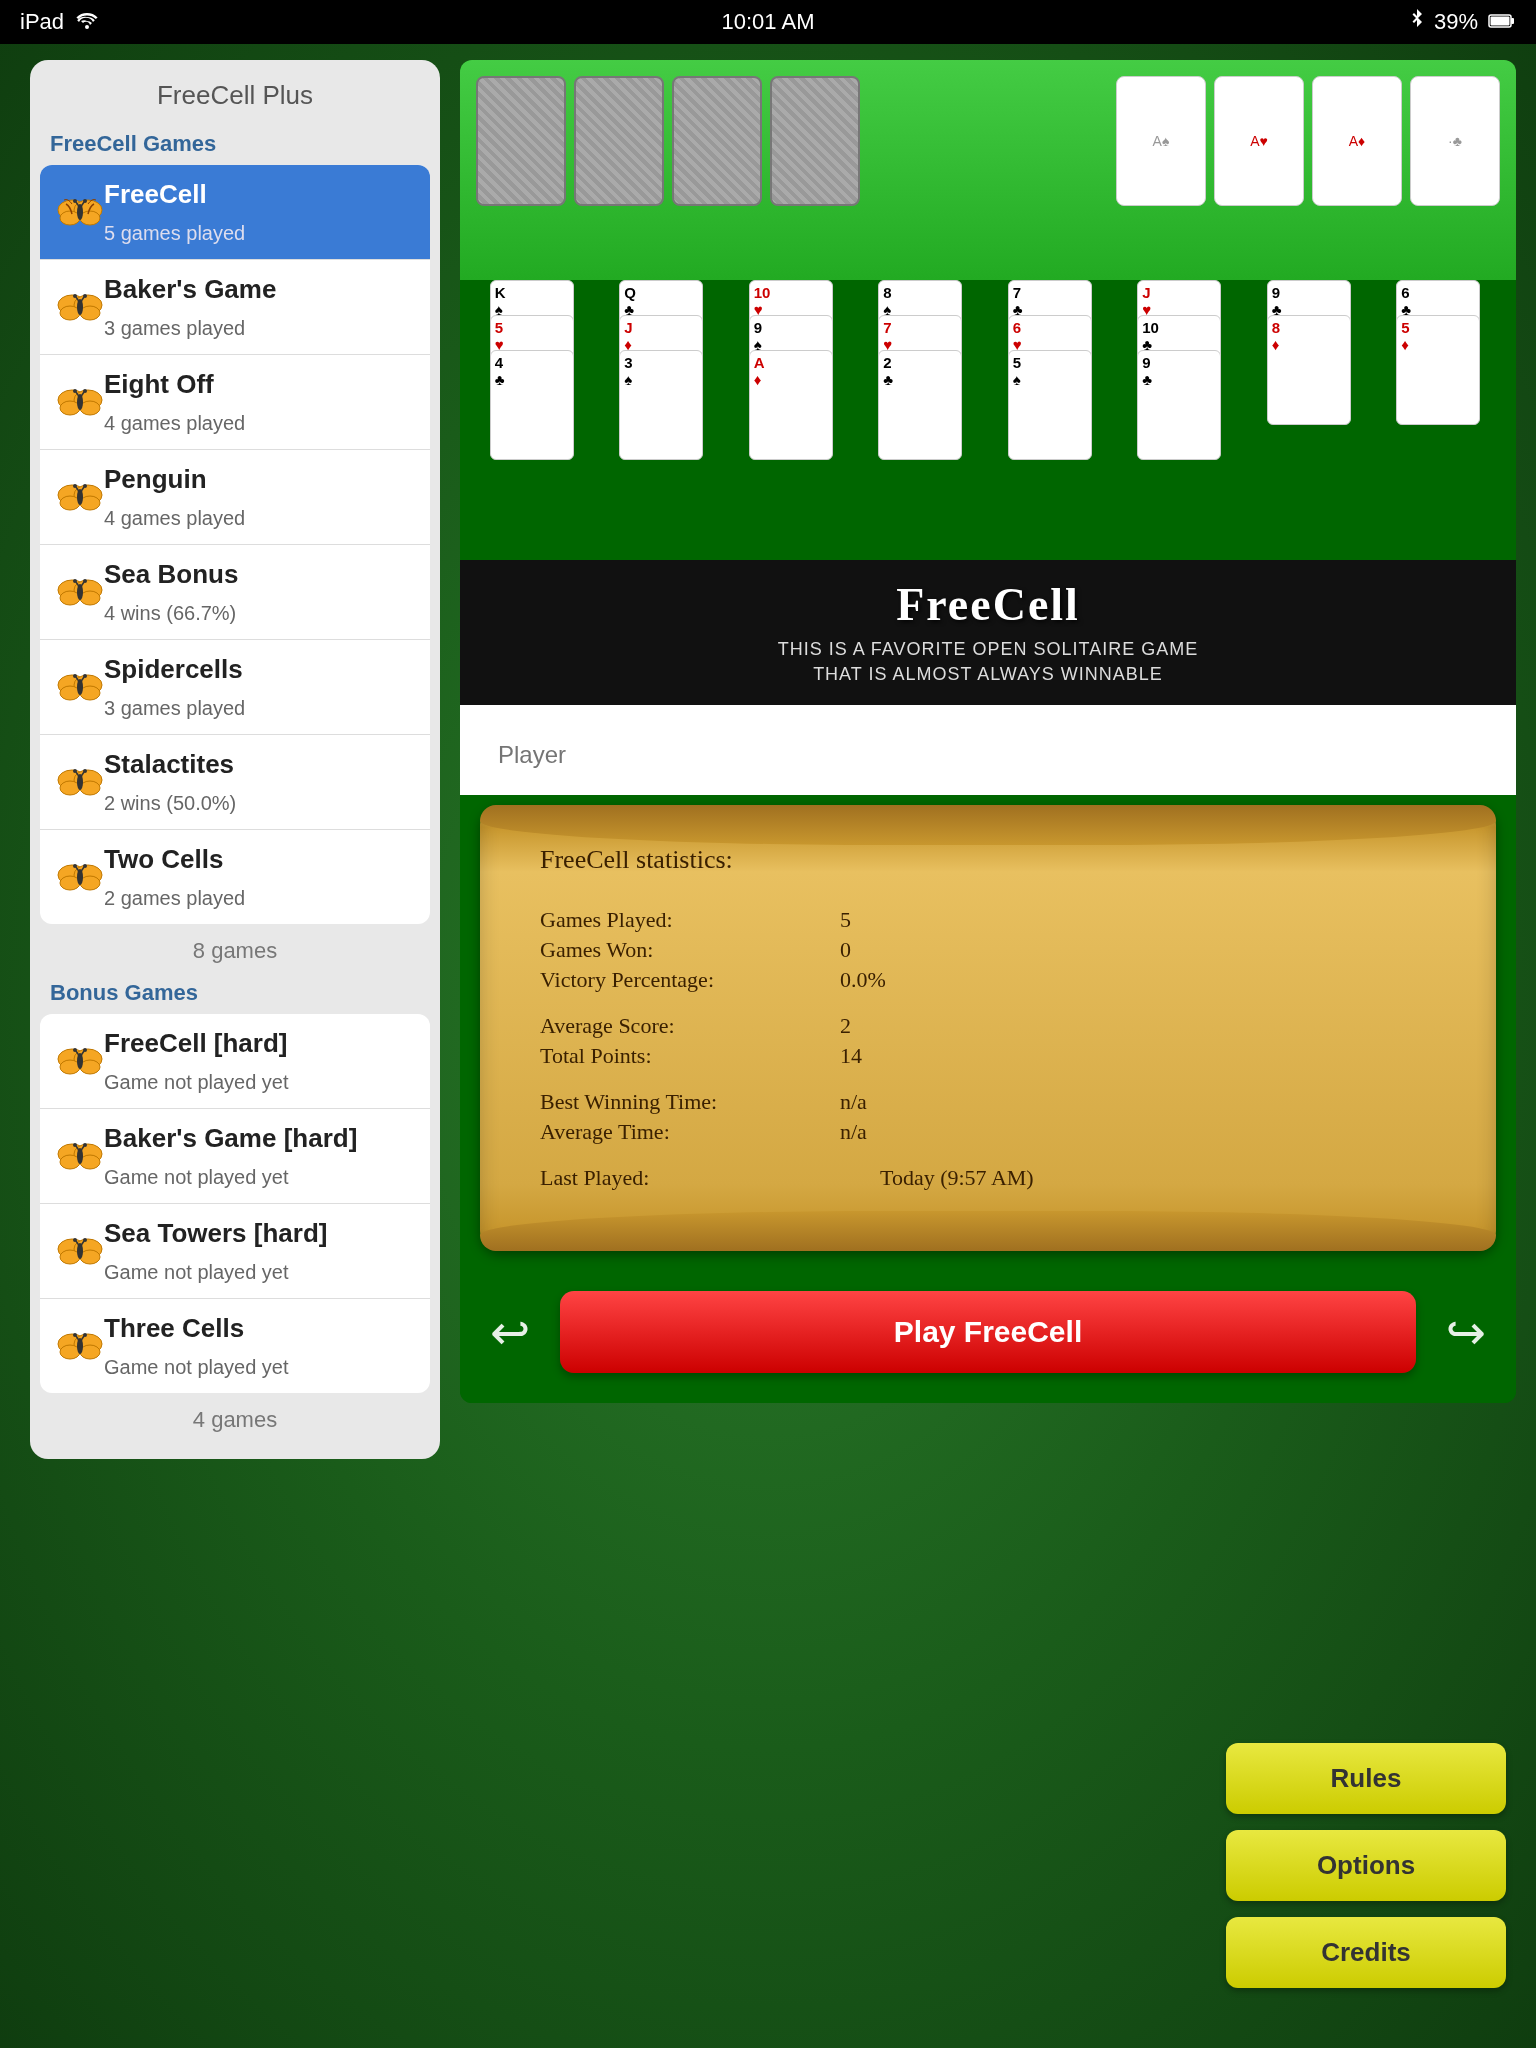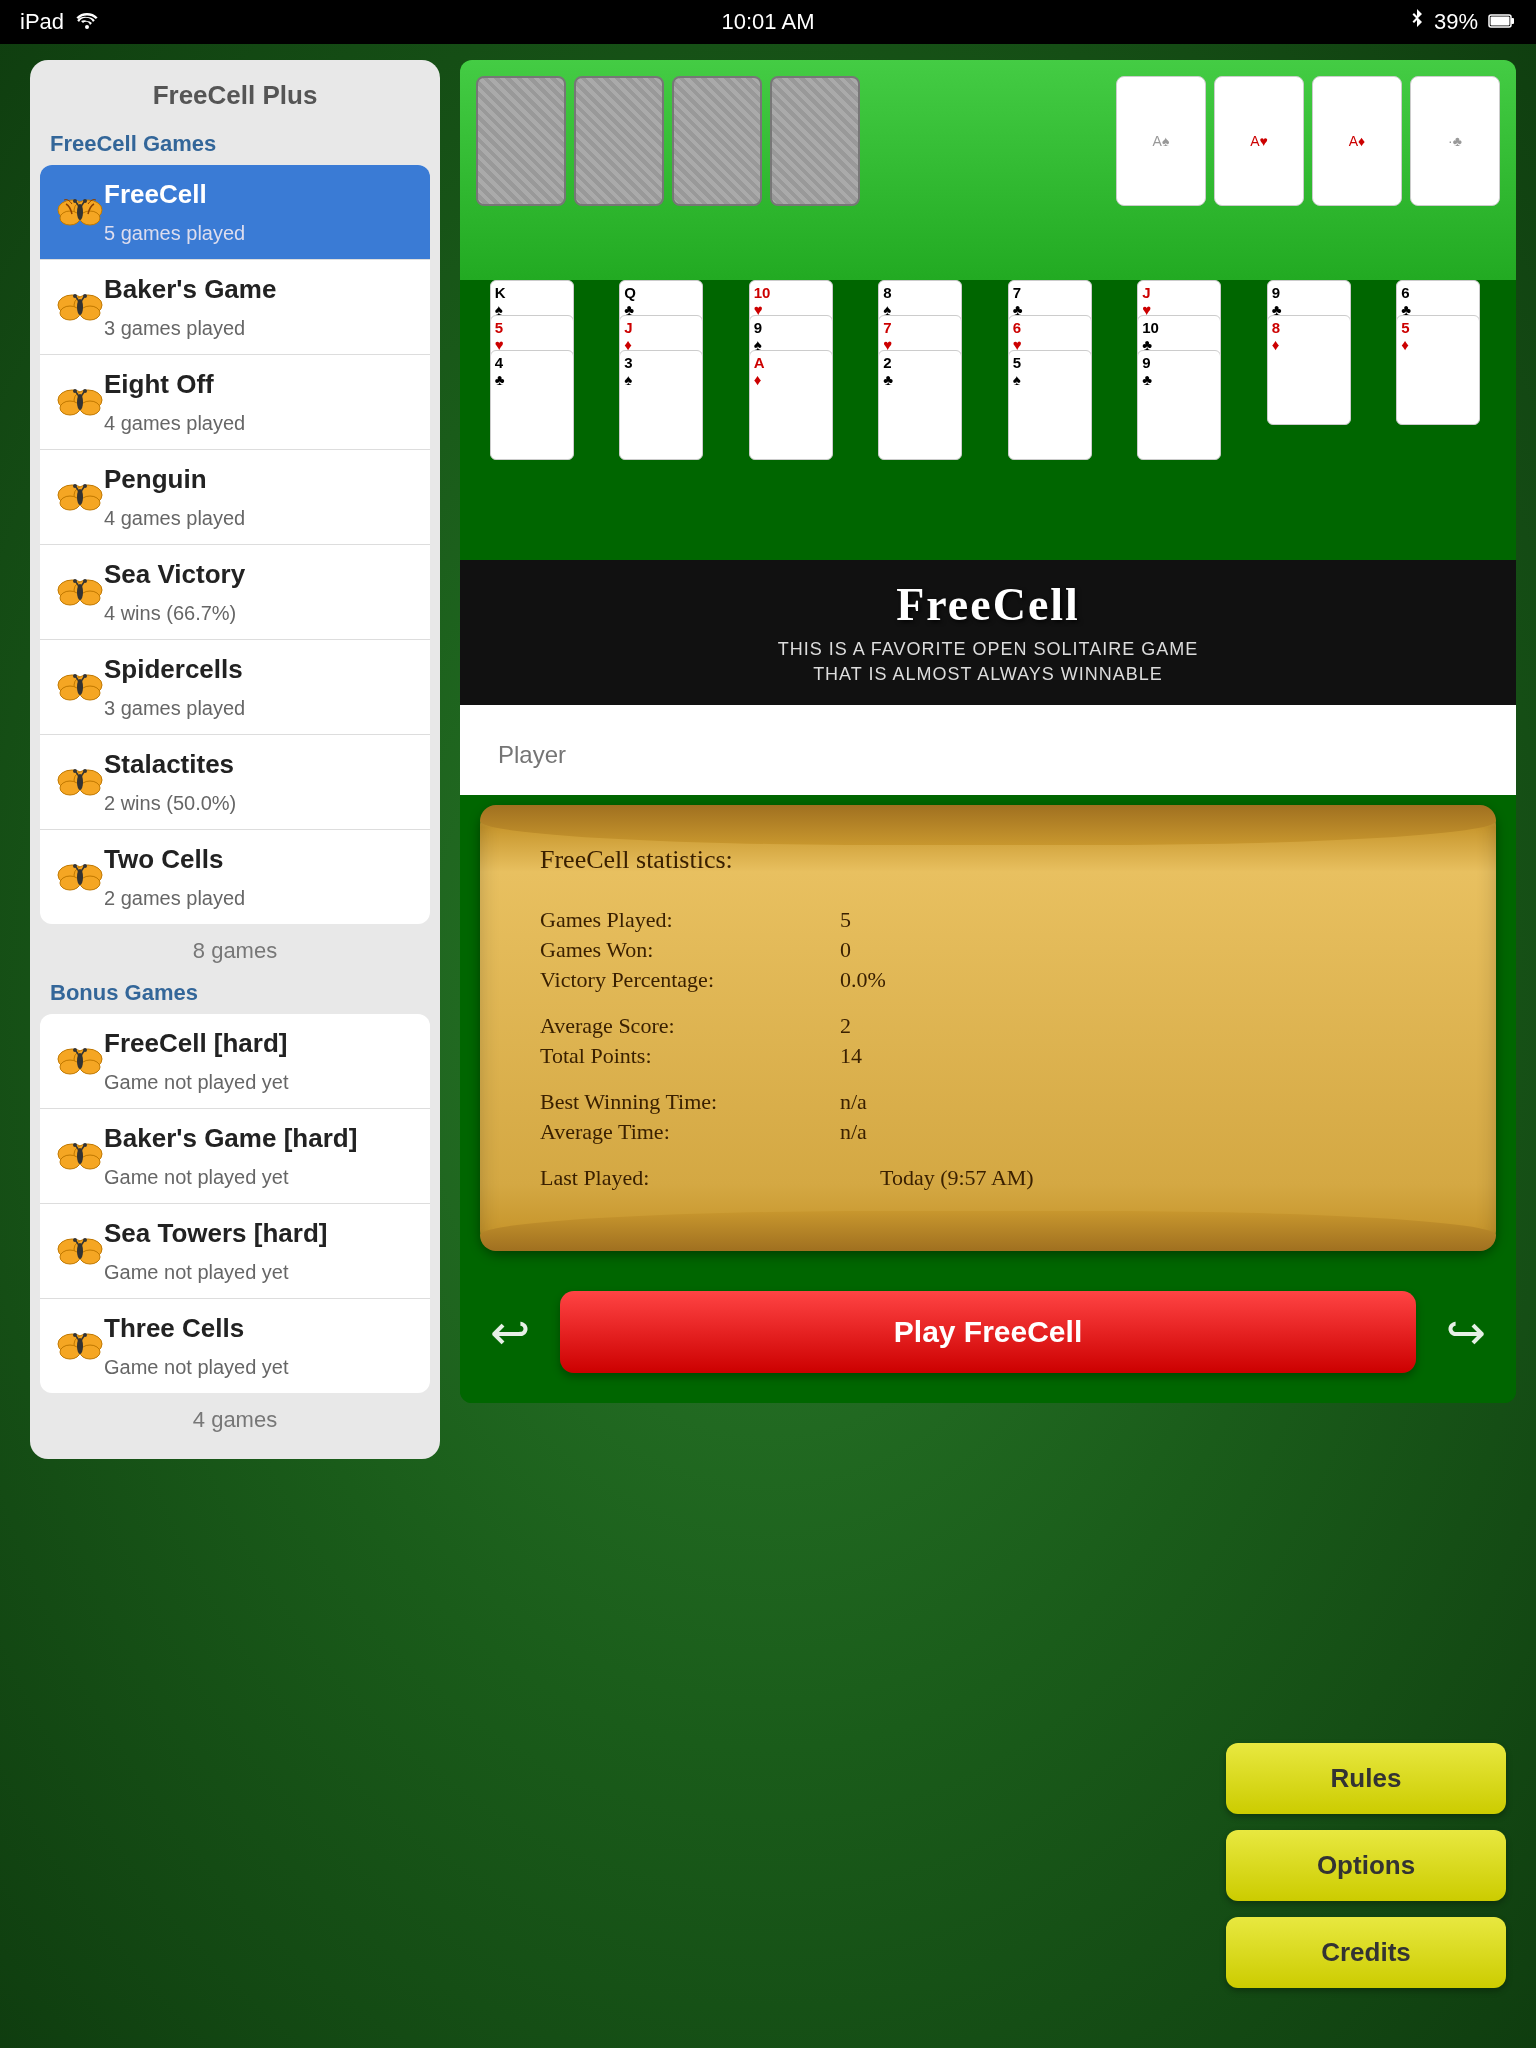--- a/index.html
+++ b/index.html
@@ -41,21 +41,21 @@
       background: #e8e8e8;
       border-radius: 18px;
       padding: 0 0 20px 0;
       overflow: hidden;
     }
     .panel-title {
       text-align: center;
       font-size: 26px;
       color: #555;
       padding: 20px 0 10px 0;
-      font-weight: 700;
+      font-weight: 400;
     }
     .section-header {
       font-size: 22px;
       font-weight: 700;
       color: #336699;
       padding: 10px 20px 8px 20px;
     }
     .game-list {
       background: white;
       border-radius: 12px;
@@ -439,21 +439,21 @@
         <ellipse cx="32" cy="22" rx="14" ry="10" fill="#f5a623" stroke="#c07800" stroke-width="1"></ellipse>
         <ellipse cx="14" cy="30" rx="10" ry="7" fill="#f5a623" stroke="#c07800" stroke-width="1"></ellipse>
         <ellipse cx="34" cy="30" rx="10" ry="7" fill="#f5a623" stroke="#c07800" stroke-width="1"></ellipse>
         <ellipse cx="24" cy="24" rx="3" ry="8" fill="#333"></ellipse>
         <line x1="20" y1="14" x2="24" y2="20" stroke="#333" stroke-width="1.5"></line>
         <line x1="28" y1="14" x2="24" y2="20" stroke="#333" stroke-width="1.5"></line>
         <circle cx="19" cy="13" r="2" fill="#333"></circle>
         <circle cx="29" cy="13" r="2" fill="#333"></circle>
       </svg>
       <div class="game-info">
-        <span class="game-name">Sea Victory</span>
+        <span class="game-name">Sea Bonus</span>
         <span class="game-stats">4 wins (66.7%)</span>
       </div>
     </div>
 
     <div class="game-item">
       <svg class="butterfly" viewBox="0 0 48 48">
         <ellipse cx="16" cy="22" rx="14" ry="10" fill="#f5a623" stroke="#c07800" stroke-width="1"></ellipse>
         <ellipse cx="32" cy="22" rx="14" ry="10" fill="#f5a623" stroke="#c07800" stroke-width="1"></ellipse>
         <ellipse cx="14" cy="30" rx="10" ry="7" fill="#f5a623" stroke="#c07800" stroke-width="1"></ellipse>
         <ellipse cx="34" cy="30" rx="10" ry="7" fill="#f5a623" stroke="#c07800" stroke-width="1"></ellipse>

